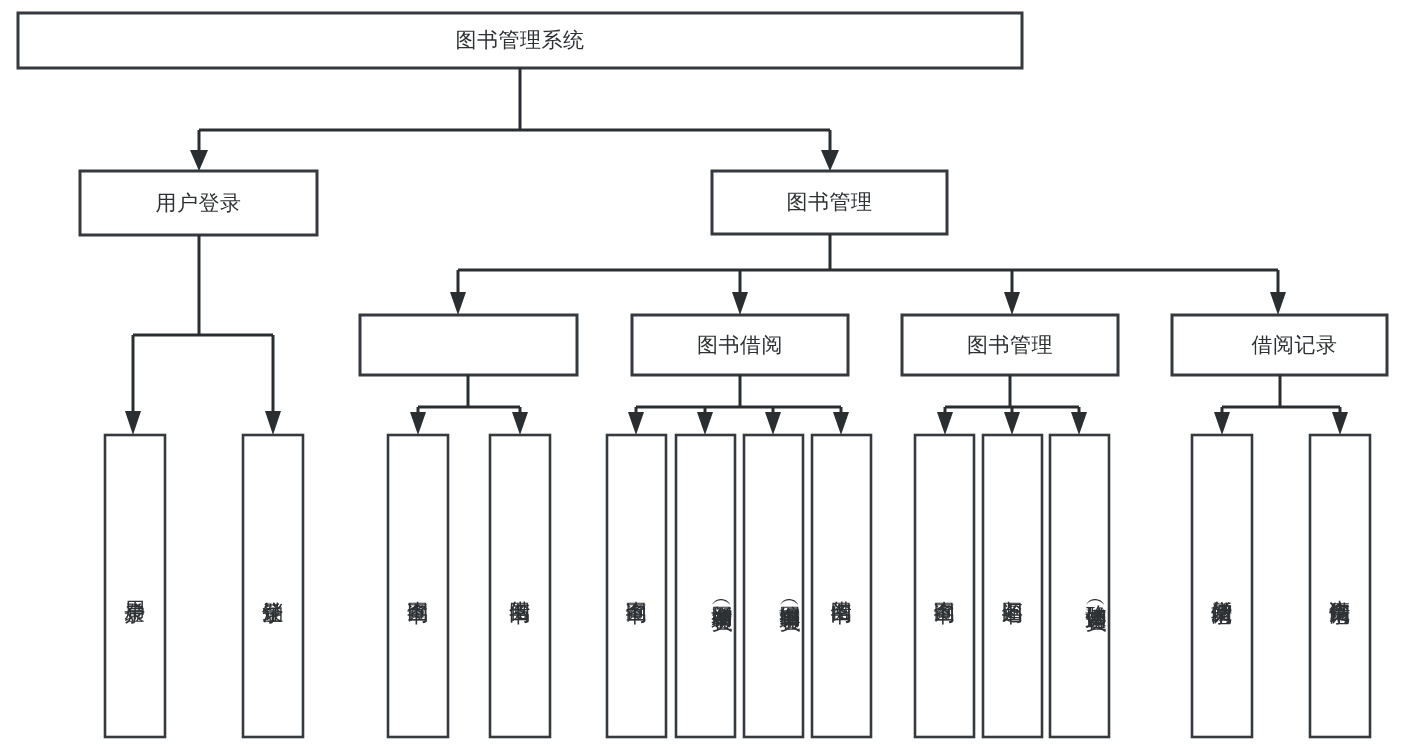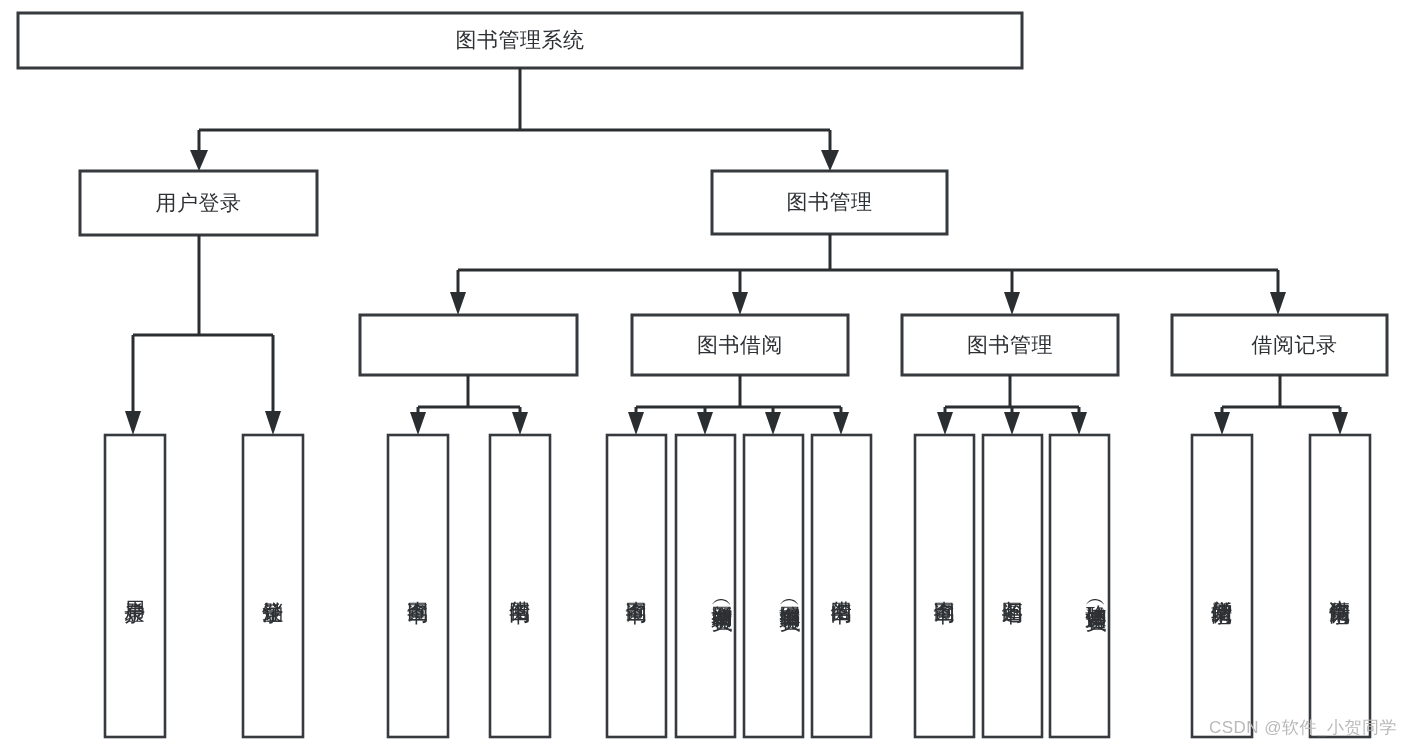--- a/index.html
+++ b/index.html
@@ -208,15 +208,14 @@
   <div class="node-label vertical" style="left:744px; top:435px; width:59px; height:302px; align-items:flex-start; padding-top:12px;">编辑图书（管理员）</div>
   <div class="node-label vertical" style="left:812px; top:435px; width:59px; height:302px;">借阅图书</div>
 
   <div class="node-label vertical" style="left:915px; top:435px; width:59px; height:302px;">查询图书</div>
   <div class="node-label vertical" style="left:983px; top:435px; width:59px; height:302px;">归还图书</div>
   <div class="node-label vertical" style="left:1050px; top:435px; width:59px; height:302px; align-items:flex-start; padding-top:12px;">确认归还（管理员）</div>
 
   <div class="node-label vertical" style="left:1192px; top:435px; width:60px; height:302px;">新增借阅记录</div>
   <div class="node-label vertical" style="left:1310px; top:435px; width:60px; height:302px;">查询借阅记录</div>
 
-  <div class="watermark">CSDN @软件_小贺同学</div>
 
 </div>
 
 </body></html>

